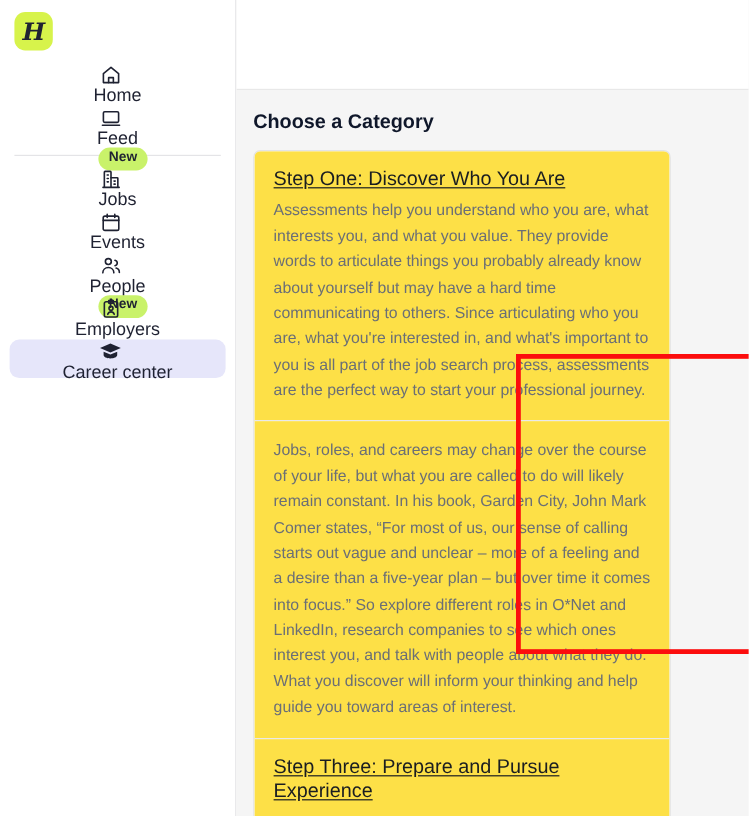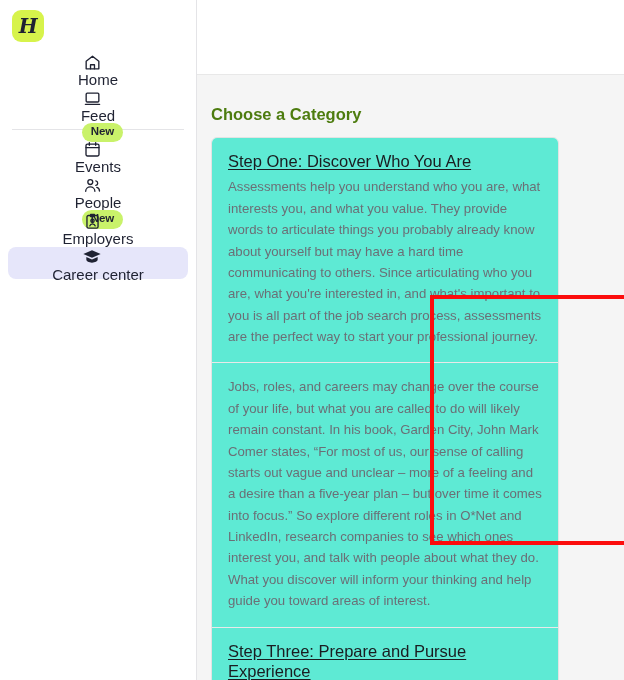--- a/index.html
+++ b/index.html
@@ -120,36 +120,36 @@
     background: #ffffff;
     border-bottom: 1px solid #e8e8e8;
   }
 
   #content {
     padding: 14px 32px 0 14px;
   }
 
   .section-title {
     font-size: 16.5px;
-    color: #4d7c0f;
-    margin: 16px 0 12px 0;
+    color: #0f172a;
+    margin: 4px 0 12px 0;
     line-height: 1.2;
   }
 
   .card-stack {
     background: #ffffff;
     border: 1px solid #e3e3e3;
     border-radius: 6px;
     overflow: hidden;
     width: 348px;
   }
 
   .step-card {
     padding: 13px 16px 15px 16px;
-    background: #5eead4;
+    background: #fde047;
     border-bottom: 1px solid #e9e9e9;
   }
   .step-card:last-child { border-bottom: none; }
 
   .step-title {
     font-size: 16.5px;
     color: #1a1d21;
     text-decoration: underline;
     text-underline-offset: 2px;
     line-height: 1.25;
@@ -209,20 +209,31 @@
         <span class="nav-label">Feed</span>
         <span class="badge-new">New</span>
       </div>
 
     </div>
 
     <div class="nav-divider"></div>
 
     <div class="nav-group g2">
 
+      <div class="nav-item">
+        <span class="icon">
+          <svg width="19" height="19" viewBox="0 0 24 24" fill="none" stroke="currentColor" stroke-width="1.7" stroke-linecap="round" stroke-linejoin="round">
+            <path d="M5 20.3V4.4a.8.8 0 0 1 .8-.8h5.4a.8.8 0 0 1 .8.8v15.9"></path>
+            <path d="M12 10.2h6.4a.8.8 0 0 1 .8.8v9.3"></path>
+            <path d="M3.6 20.4h17"></path>
+            <path d="M8 7.4h1.2M8 11h1.2M8 14.6h1.2M15.2 13.8h1.2M15.2 17h1.2"></path>
+          </svg>
+        </span>
+        <span class="nav-label">Jobs</span>
+      </div>
 
       <div class="nav-item">
         <span class="icon">
           <svg width="19" height="19" viewBox="0 0 24 24" fill="none" stroke="currentColor" stroke-width="1.7" stroke-linecap="round" stroke-linejoin="round">
             <rect x="3.8" y="5.2" width="16.4" height="15" rx="1.8"></rect>
             <path d="M3.8 9.6h16.4"></path>
             <path d="M8 3.4v3.2M16 3.4v3.2"></path>
           </svg>
         </span>
         <span class="nav-label">Events</span>

